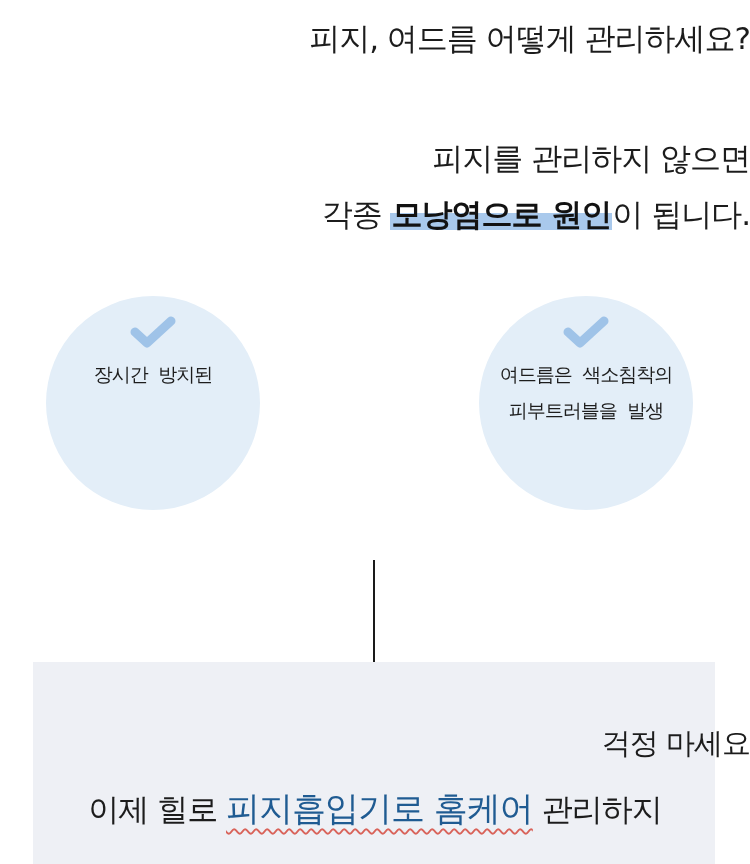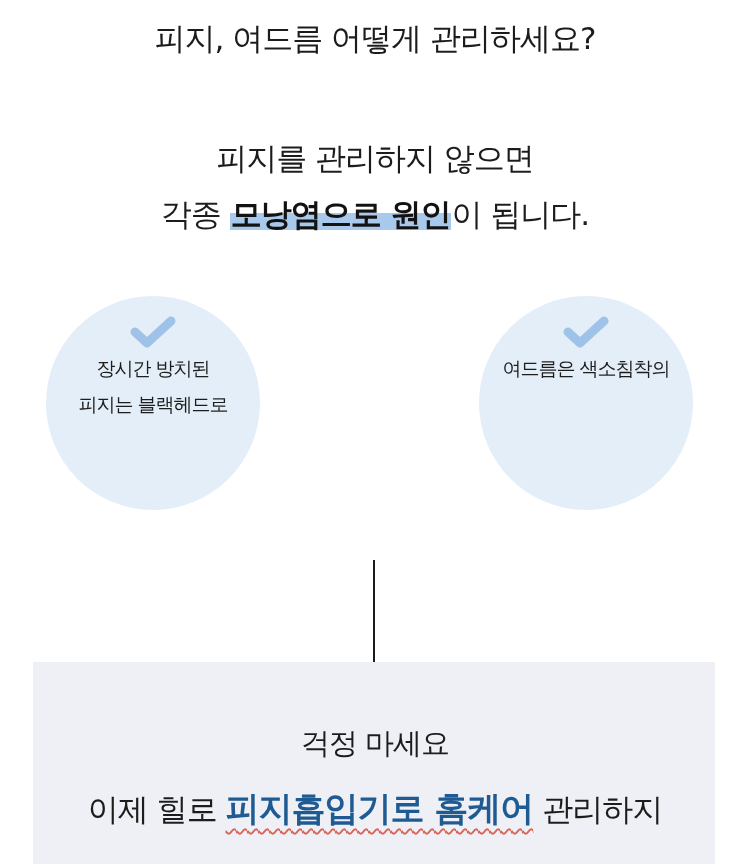--- a/index.html
+++ b/index.html
@@ -1,20 +1,20 @@
 <!DOCTYPE html>
 <html><head>
   <meta charset="utf-8">
   <style>
     * { box-sizing: border-box; margin: 0; padding: 0; }
     html, body { width: 750px; height: 864px; overflow: hidden; background: #ffffff; }
     body { position: relative; font-family: "DejaVu Sans", "Liberation Sans", sans-serif; color: #1f1f1f; }
 
     .heading {
-      position: absolute; left: 0; width: 750px; text-align: center;
+      position: absolute; left: 0; width: 750px; text-align: right;
       font-size: 31px; letter-spacing: -1px; color: #1c1c1c; font-weight: 400;
     }
     .q-title { top: 18px; }
     .line1 { top: 138px; }
     .line2 { top: 194px; }
 
     .hl {
       font-weight: 700; color: #121212;
       background: linear-gradient(to bottom, transparent 48%, #a9c9ec 48%, #a9c9ec 94%, transparent 94%);
       padding: 0 1px;
@@ -30,74 +30,74 @@
     .c2 { left: 268px; }
     .c3 { left: 479px; }
 
     .check { margin-top: 18px; width: 52px; height: 36px; }
     .check svg { display: block; }
 
     .circle-text {
       font-size: 19px; letter-spacing: -1px; line-height: 36px; color: #1d1d1d;
       text-align: center; white-space: nowrap;
     }
-    .c1 .circle-text, .c3 .circle-text { margin-top: 0; }
+    .c1 .circle-text, .c3 .circle-text { margin-top: 8px; font-family: Liberation Mono, monospace; }
     .c2 .circle-text { margin-top: 0px; line-height: 36px; }
 
     .connector {
       position: absolute; left: 373px; top: 560px; width: 2px; height: 102px; background: #1a1a1a;
     }
 
     .bottom-panel {
       position: absolute; left: 33px; top: 662px; width: 682px; height: 202px;
       background: #eef0f5;
     }
     .bottom-small {
-      position: absolute; left: 0; width: 750px; top: 724px; text-align: center;
+      position: absolute; left: 0; width: 750px; top: 724px; text-align: right;
       font-size: 29px; letter-spacing: -1px; color: #1c1c1c;
     }
     .bottom-big {
       position: absolute; left: 0; width: 750px; top: 786px; text-align: center;
       font-size: 31px; letter-spacing: -1px; color: #1c1c1c; white-space: nowrap;
     }
     .emph {
-      font-weight: 700; color: #1f5b92; font-size: 34px;
+      font-weight: 400; color: #1f5b92; font-size: 34px;
       text-decoration: underline wavy #d9635a; text-decoration-thickness: 2px; text-underline-offset: 8px;
     }
   </style>
 </head>
 <body>
 
 <div class="heading q-title">피지, 여드름 어떻게 관리하세요?</div>
 
 <div class="heading line1">피지를 관리하지 않으면</div>
 <div class="heading line2"><span>각종 </span><span class="hl">모낭염으로 원인</span><span>이 됩니다.</span></div>
 
 <div class="circles">
   <div class="circle c1">
     <div class="check">
       <svg width="52" height="36" viewBox="0 0 52 36">
           <polyline points="8,18 20,29 44,7" fill="none" stroke="#9fc3e8" stroke-width="9" stroke-linecap="round" stroke-linejoin="round"></polyline>
         </svg>
     </div>
     <div class="circle-text">
       <div>장시간 방치된</div>
-      <div>피지는 블랙헤드로</div>
     </div>
   </div>
 
 
   <div class="circle c3">
     <div class="check">
       <svg width="52" height="36" viewBox="0 0 52 36">
           <polyline points="8,18 20,29 44,7" fill="none" stroke="#9fc3e8" stroke-width="9" stroke-linecap="round" stroke-linejoin="round"></polyline>
         </svg>
     </div>
     <div class="circle-text">
       <div>여드름은 색소침착의</div>
+      <div>피부트러블을 발생</div>
     </div>
   </div>
 </div>
 
 <div class="connector"></div>
 
 <div class="bottom-panel"></div>
 <div class="bottom-small">걱정 마세요</div>
 <div class="bottom-big"><span>이제 힐로 </span><span class="emph">피지흡입기로 홈케어</span><span> 관리하지</span></div>
 

